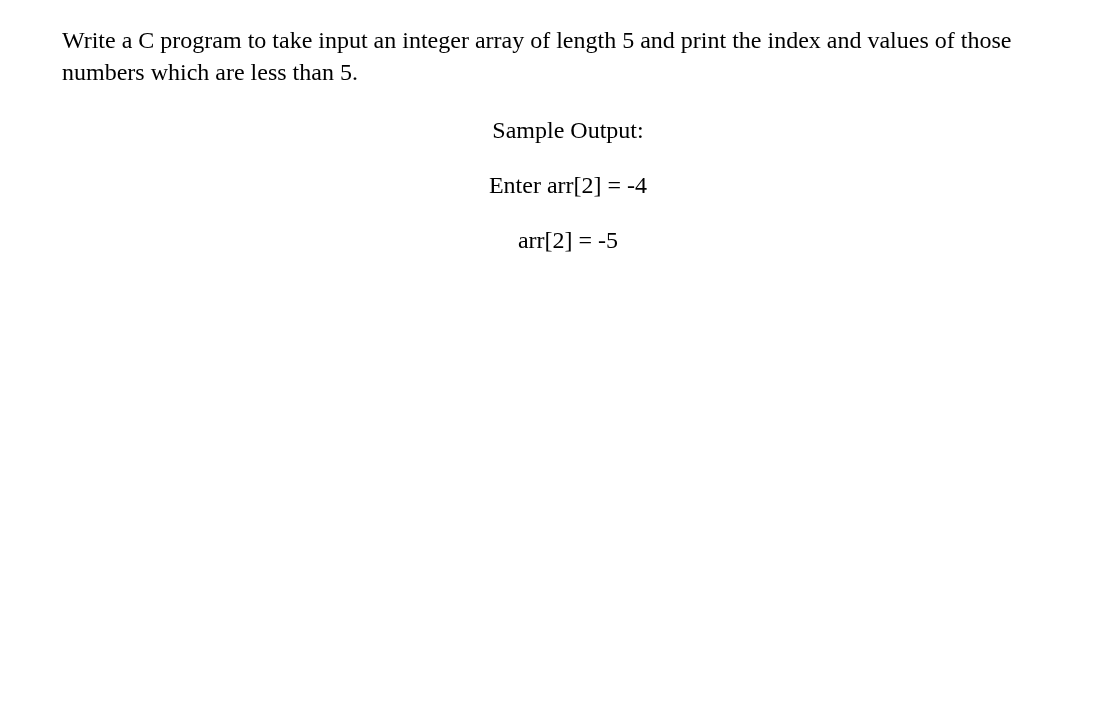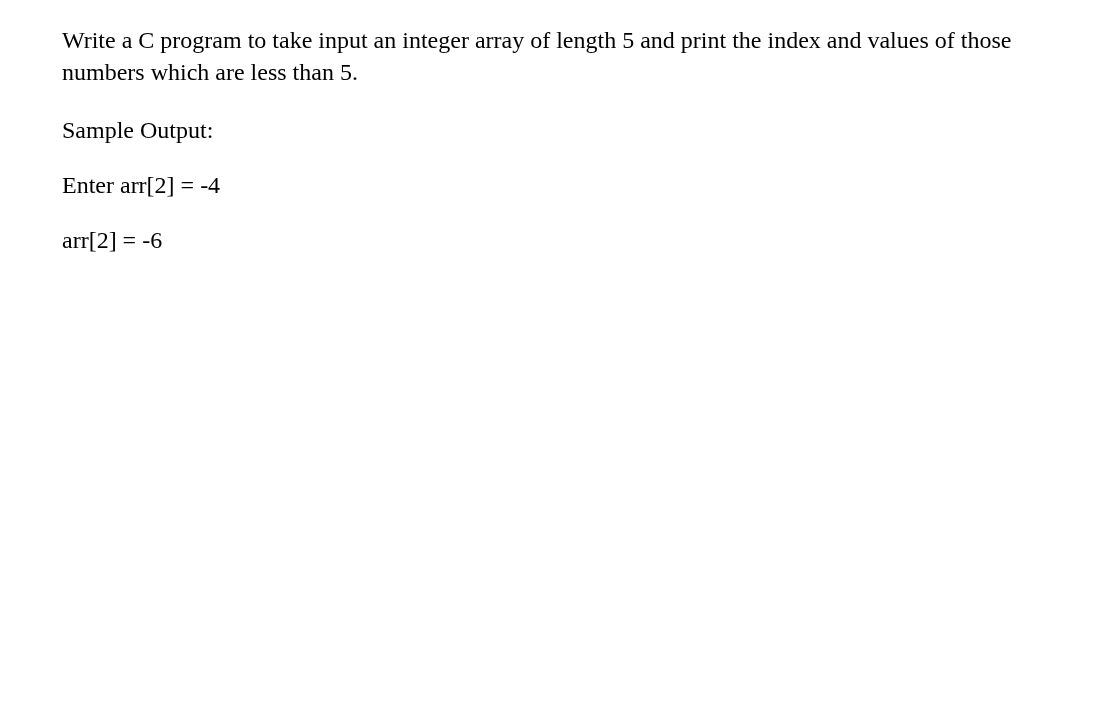--- a/index.html
+++ b/index.html
@@ -16,23 +16,24 @@
     .content {
       padding: 24px 36px;
       margin-left: 26px;
     }
     .prompt {
       line-height: 1.35;
       margin-bottom: 28px;
     }
     .line {
       margin-bottom: 28px;
+      text-align: center;
     }
   </style>
 </head>
 <body>
 
 <div class="content">
   <div class="prompt">Write a C program to take input an integer array of length 5 and print the index and values of those numbers which are less than 5.</div>
   <div class="line">Sample Output:</div>
   <div class="line">Enter arr[2] = -4</div>
-  <div class="line">arr[2] = -6</div>
+  <div class="line">arr[2] = -5</div>
 </div>
 
 </body></html>

